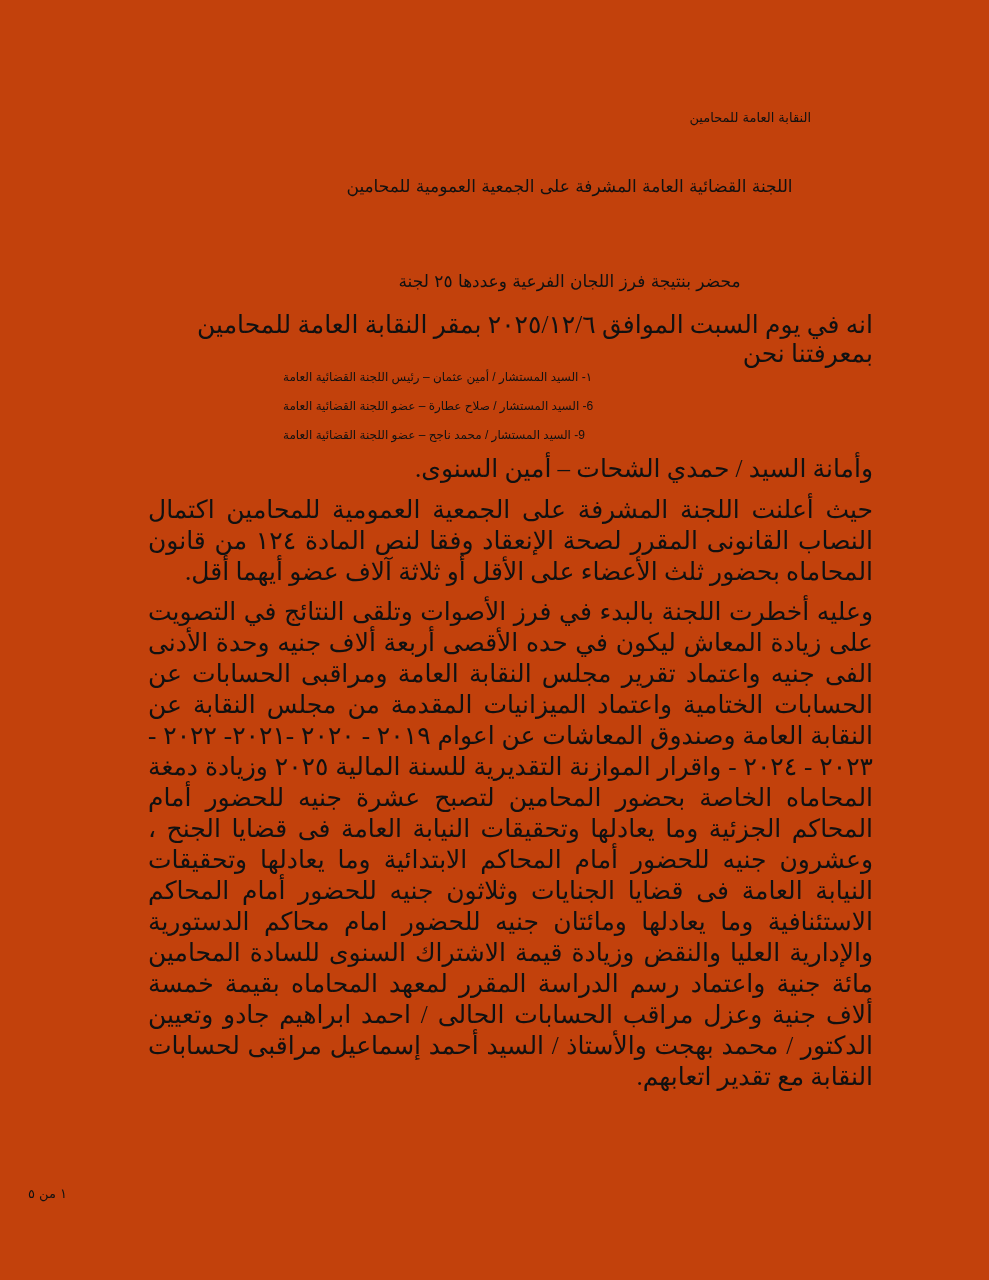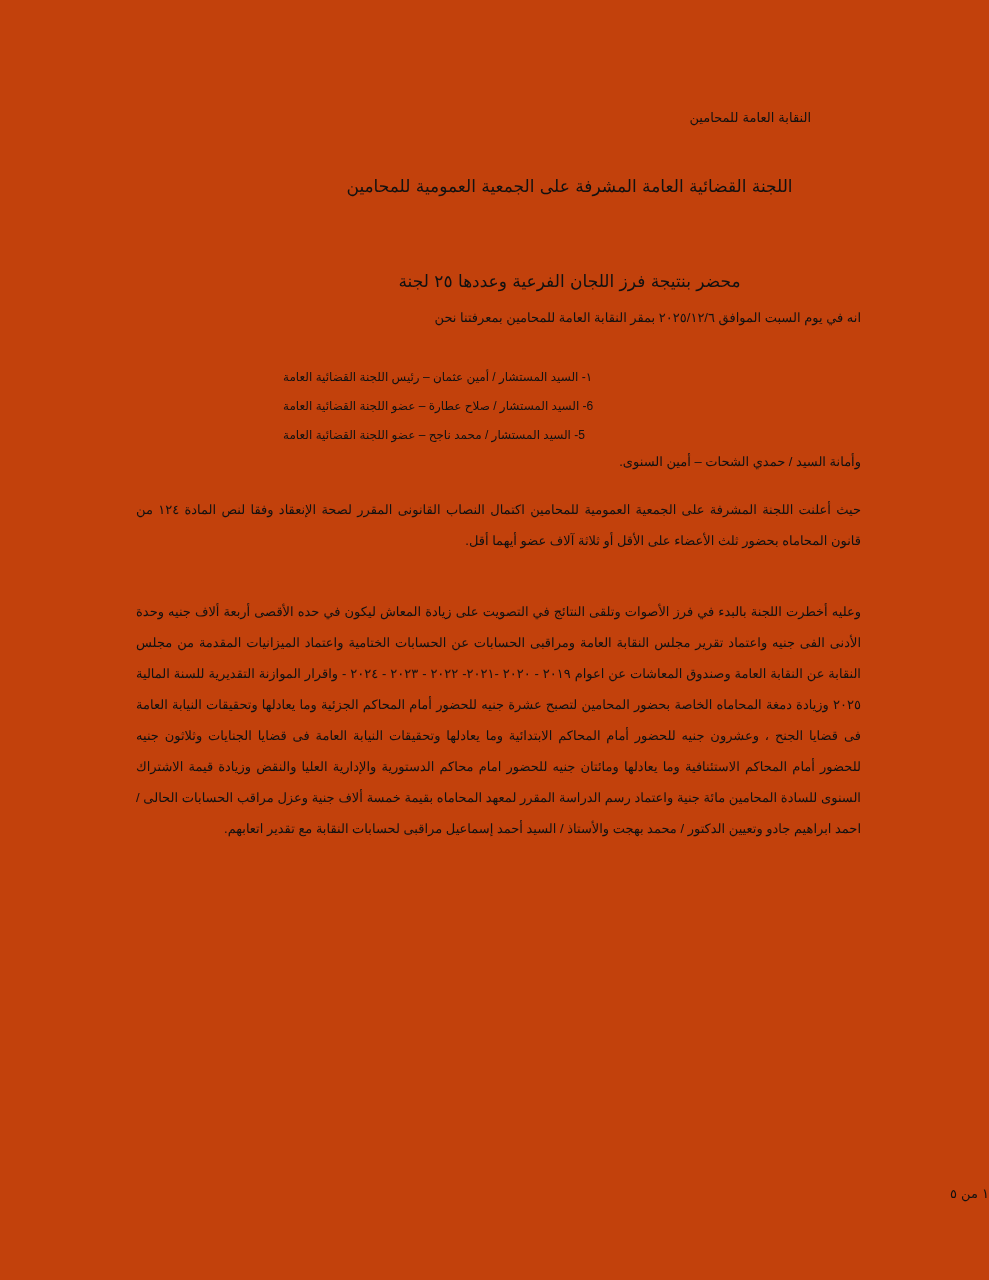--- a/index.html
+++ b/index.html
@@ -35,26 +35,26 @@
     text-align: center;
     font-family: "DejaVu Serif", "Liberation Serif", serif;
     font-size: 17px;
     direction: rtl;
     white-space: nowrap;
   }
   .title-1 { top: 176px; left: 150px; }
   .title-2 { top: 228px; left: 150px; margin-top: 43px; }
   .body-block {
     position: absolute;
-    right: 128px;
+    right: 116px;
     width: 725px;
     direction: rtl;
     text-align: right;
-    font-family: Liberation Sans, sans-serif;
-    font-size: 13px;
+    font-family: Liberation Serif, serif;
+    font-size: 25px;
   }
   .intro { top: 310px; }
   .members {
     position: absolute;
     top: 347px;
     right: 130px;
     width: 560px;
     direction: rtl;
     text-align: left;
     font-family: "Liberation Sans", "DejaVu Sans", sans-serif;
@@ -77,42 +77,42 @@
     top: 596px;
     line-height: 31px;
     text-align: justify;
     text-align-last: right;
   }
   .page-number {
     position: absolute;
     top: 1186px;
     left: 0;
     right: 0;
-    text-align: right;
+    text-align: left;
     font-size: 13px;
     direction: rtl;
-    padding-left: 16px;
+    padding-left: 28px;
   }
 </style>
 </head>
 <body>
 
 <div class="page">
 
   <div class="header-org">النقابة العامة للمحامين</div>
 
   <div class="title title-1">اللجنة القضائية العامة المشرفة على الجمعية العمومية للمحامين</div>
   <div class="title title-2">محضر بنتيجة فرز اللجان الفرعية وعددها ٢٥ لجنة</div>
 
   <div class="body-block intro">انه في يوم السبت الموافق ٢٠٢٥/١٢/٦ بمقر النقابة العامة للمحامين بمعرفتنا نحن</div>
 
   <ul class="members">
     <li>١- السيد المستشار / أمين عثمان – رئيس اللجنة القضائية العامة</li>
     <li>6- السيد المستشار / صلاح عطارة – عضو اللجنة القضائية العامة</li>
-    <li>5- السيد المستشار / محمد ناجح – عضو اللجنة القضائية العامة</li>
+    <li>9- السيد المستشار / محمد ناجح – عضو اللجنة القضائية العامة</li>
   </ul>
 
   <div class="body-block secretary">وأمانة السيد / حمدي الشحات – أمين السنوى.</div>
 
   <div class="body-block para-quorum">حيث أعلنت اللجنة المشرفة على الجمعية العمومية للمحامين اكتمال النصاب القانونى المقرر لصحة الإنعقاد وفقا لنص المادة ١٢٤ من قانون المحاماه بحضور ثلث الأعضاء على الأقل أو ثلاثة آلاف عضو أيهما أقل.</div>
 
   <div class="body-block para-results">وعليه أخطرت اللجنة بالبدء في فرز الأصوات وتلقى النتائج في التصويت على زيادة المعاش ليكون في حده الأقصى أربعة ألاف جنيه وحدة الأدنى الفى جنيه واعتماد تقرير مجلس النقابة العامة ومراقبى الحسابات عن الحسابات الختامية واعتماد الميزانيات المقدمة من مجلس النقابة عن النقابة العامة وصندوق المعاشات عن اعوام ٢٠١٩ - ٢٠٢٠ -٢٠٢١- ٢٠٢٢ - ٢٠٢٣ - ٢٠٢٤ - واقرار الموازنة التقديرية للسنة المالية ٢٠٢٥ وزيادة دمغة المحاماه الخاصة بحضور المحامين لتصبح عشرة جنيه للحضور أمام المحاكم الجزئية وما يعادلها وتحقيقات النيابة العامة فى قضايا الجنح ، وعشرون جنيه للحضور أمام المحاكم الابتدائية وما يعادلها وتحقيقات النيابة العامة فى قضايا الجنايات وثلاثون جنيه للحضور أمام المحاكم الاستئنافية وما يعادلها ومائتان جنيه للحضور امام محاكم الدستورية والإدارية العليا والنقض وزيادة قيمة الاشتراك السنوى للسادة المحامين مائة جنية واعتماد رسم الدراسة المقرر لمعهد المحاماه بقيمة خمسة ألاف جنية وعزل مراقب الحسابات الحالى / احمد ابراهيم جادو وتعيين الدكتور / محمد بهجت والأستاذ / السيد أحمد إسماعيل مراقبى لحسابات النقابة مع تقدير اتعابهم.</div>
 
   <div class="page-number">١ من ٥</div>
 

